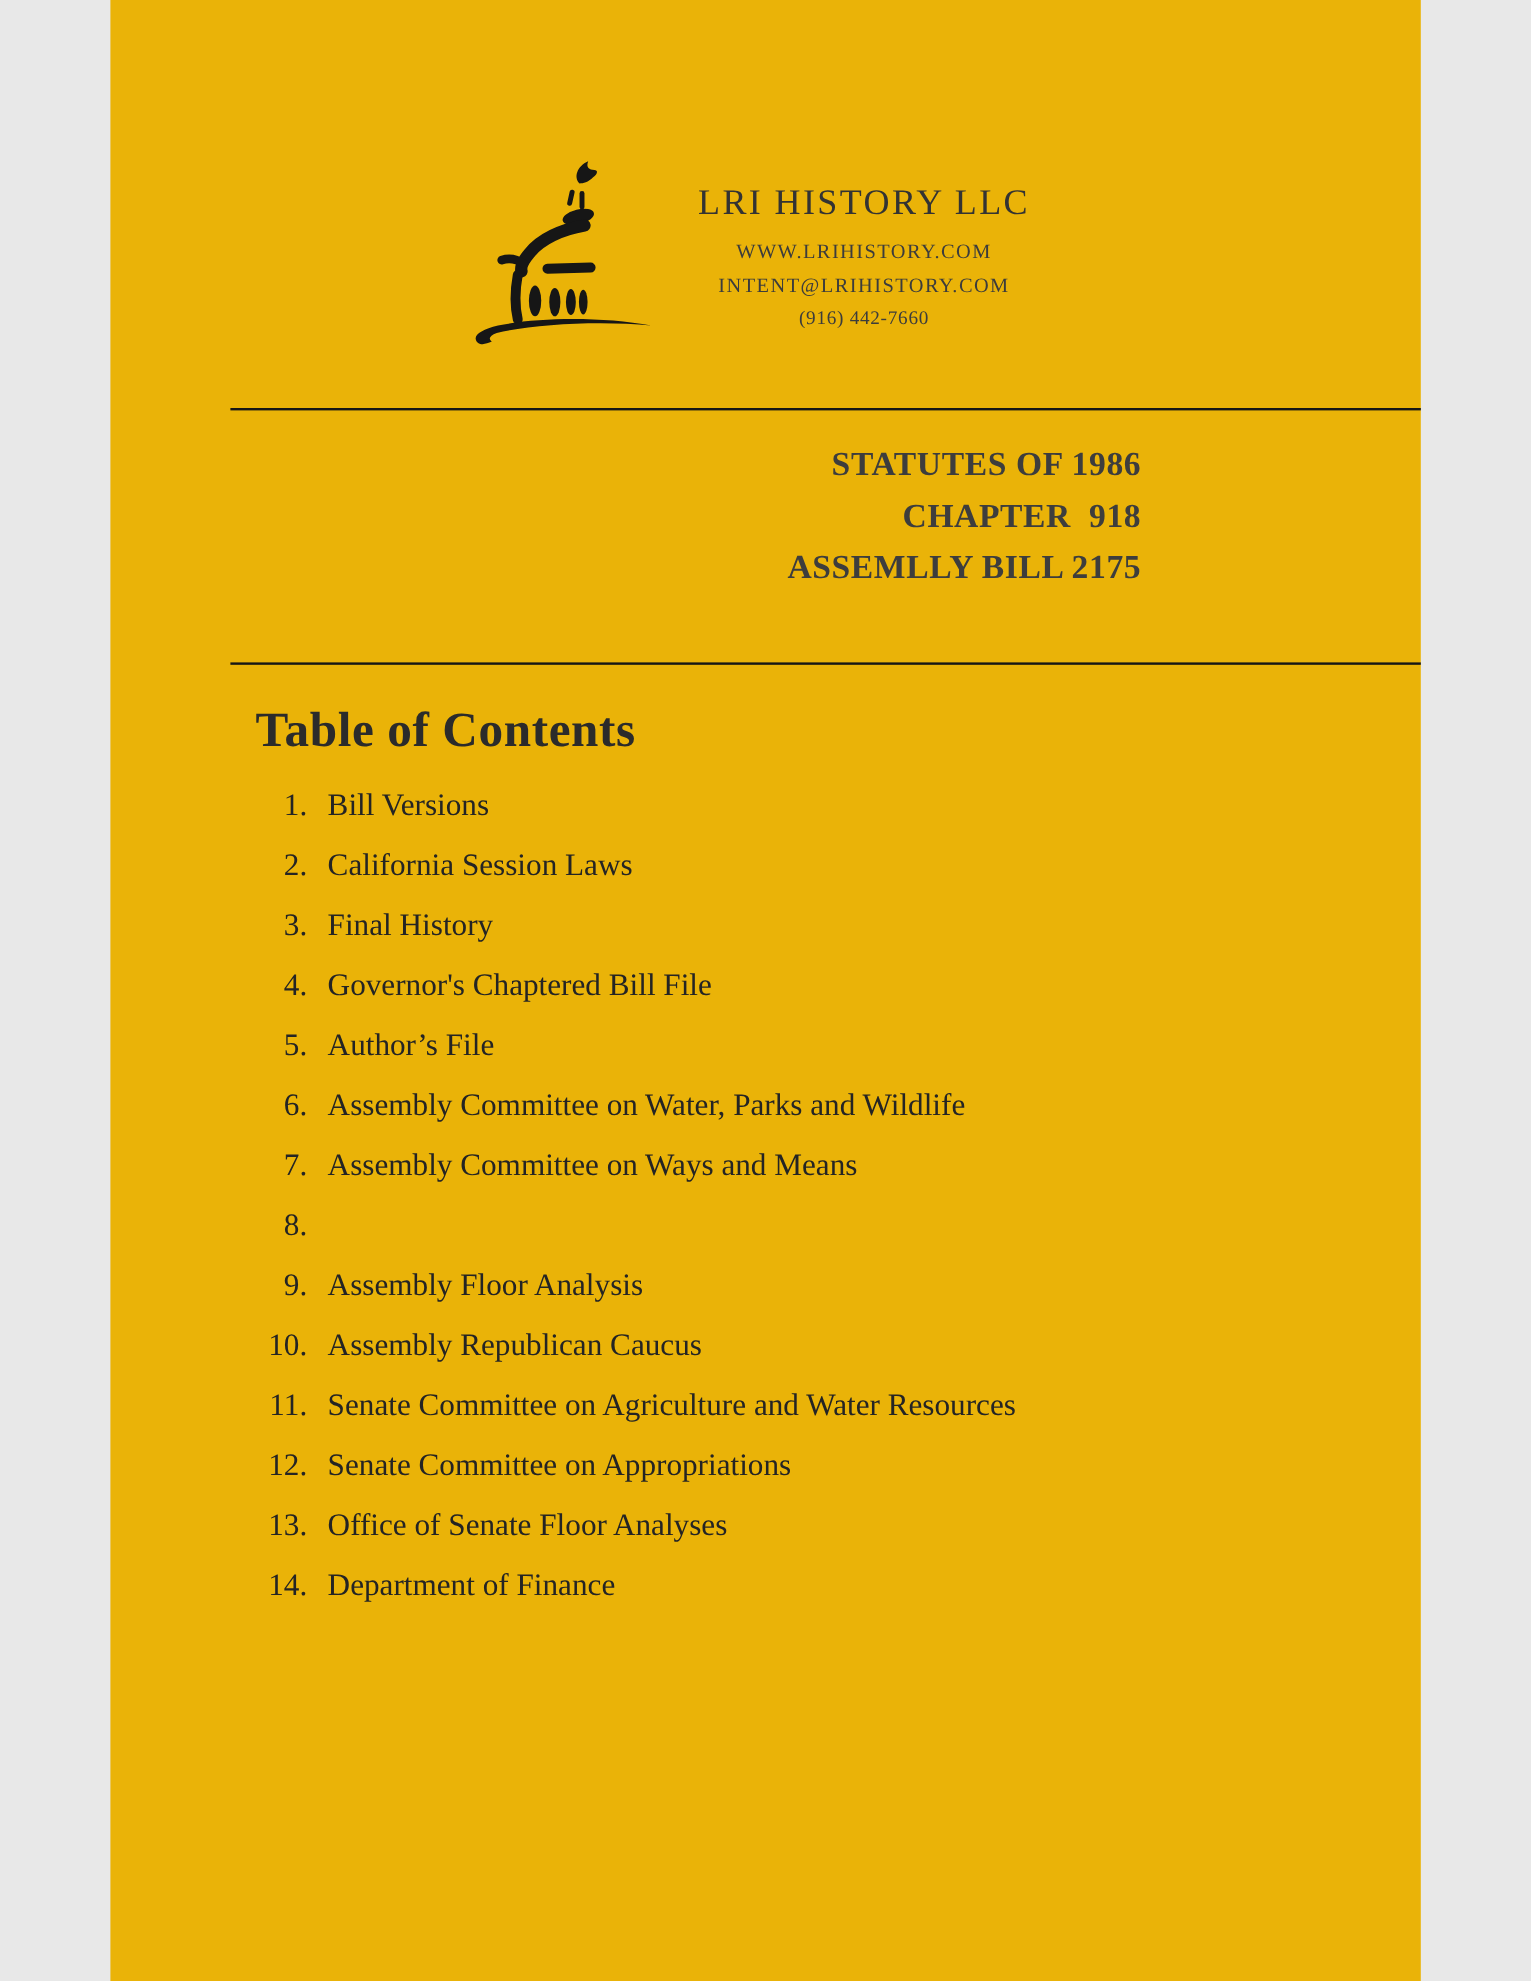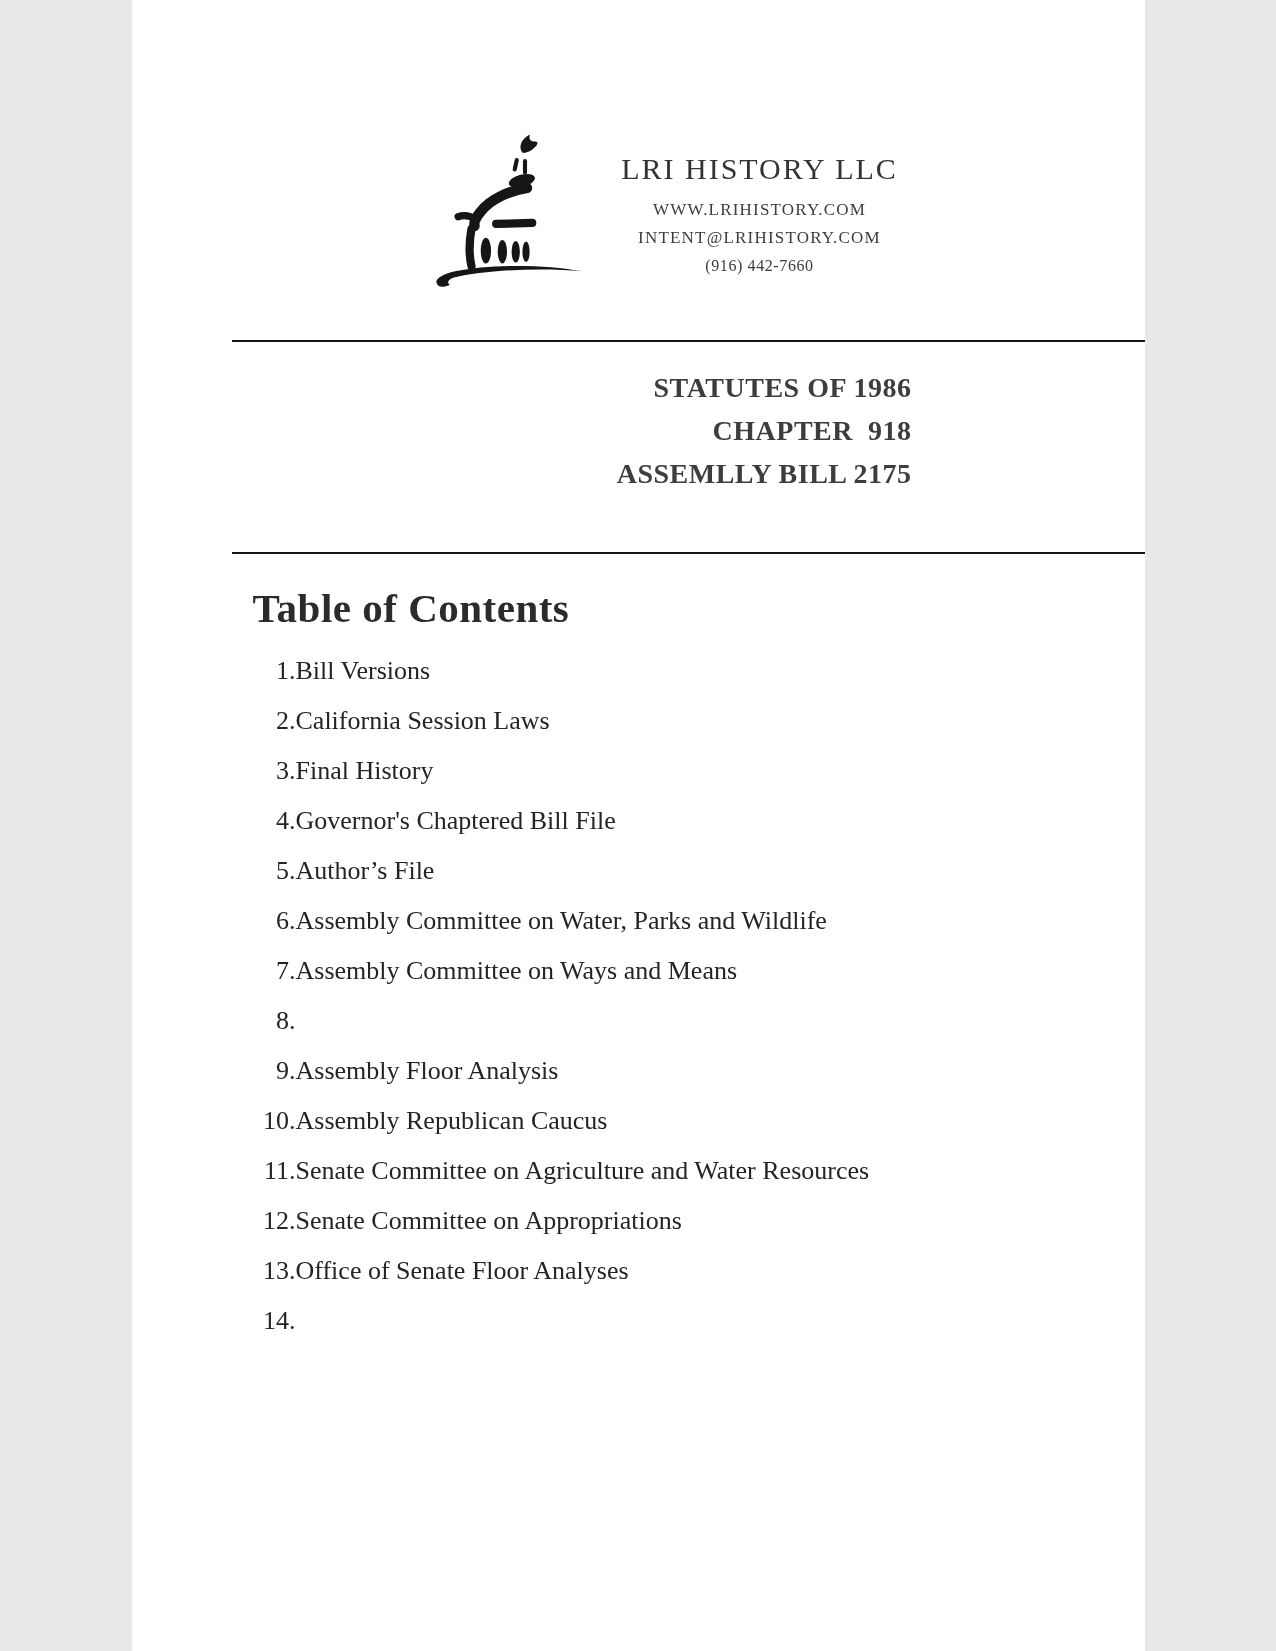--- a/index.html
+++ b/index.html
@@ -1,23 +1,23 @@
 <!DOCTYPE html>
 <html><head>
 <meta charset="utf-8">
 <style>
   * { margin: 0; padding: 0; box-sizing: border-box; }
   html, body { background: #e8e8e8; }
   body { font-family: "Liberation Serif", "DejaVu Serif", serif; }
 
   .page {
     position: relative;
-    width: 1013px;
+    width: 1092px;
     height: 1651px;
-    background: #ffffff;
+    background: #eab308;
     margin: 0 auto;
     overflow: hidden;
     color: #222;
   }
 
   
   .logo {
     position: absolute;
     left: 288px;
     top: 126px;
@@ -105,20 +105,21 @@
     font-size: 26px;
     line-height: 31px;
     color: #242424;
   }
   .toc-num {
     width: 64px;
     text-align: right;
     flex: 0 0 64px;
   }
   .toc-label {
+    margin-left: 17px;
   }
 </style>
 </head>
 <body>
 
 <div class="page">
 
   <div class="logo">
     <svg viewBox="0 0 170 160" xmlns="http://www.w3.org/2000/svg" aria-hidden="true">
       <g fill="none" stroke="#161616" stroke-linecap="round">
@@ -226,16 +227,17 @@
       <span class="toc-label">Senate Committee on Appropriations</span>
     </li>
 
     <li class="toc-item">
       <span class="toc-num">13.</span>
       <span class="toc-label">Office of Senate Floor Analyses</span>
     </li>
 
     <li class="toc-item">
       <span class="toc-num">14.</span>
+      <span class="toc-label">Department of Finance</span>
     </li>
   </ol>
 
 </div>
 
 </body></html>

